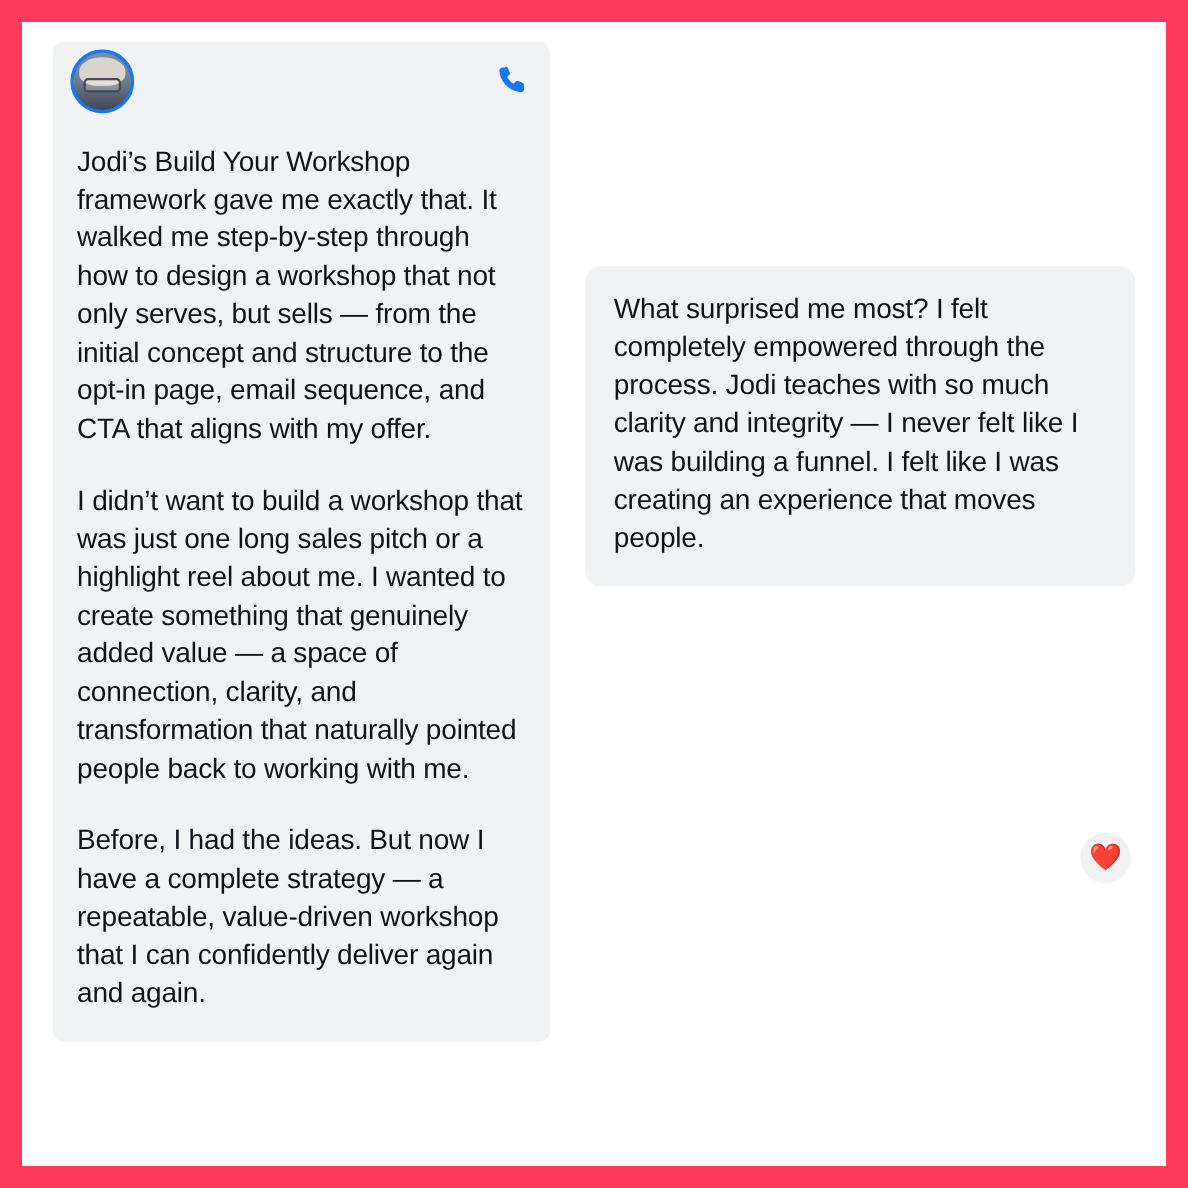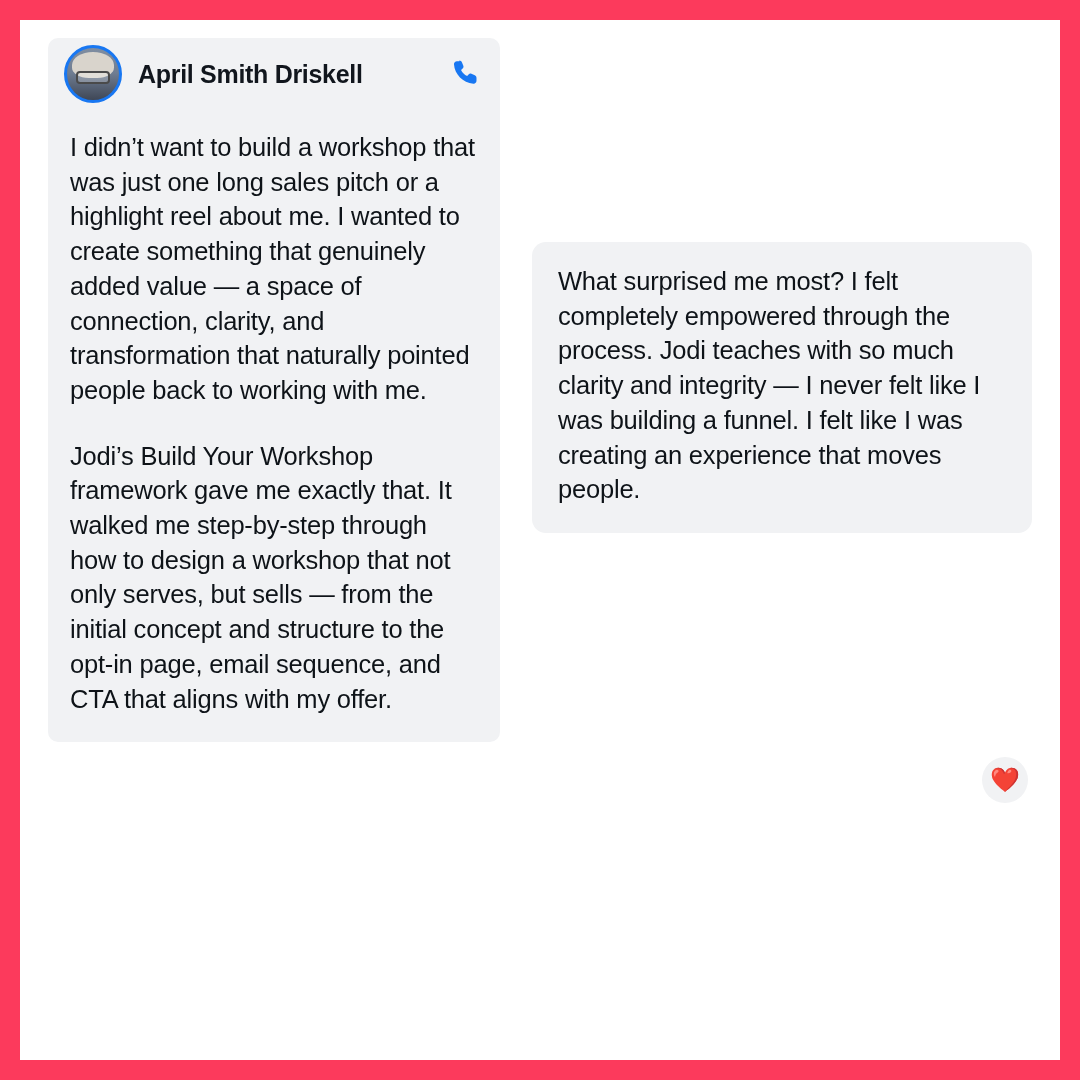--- a/index.html
+++ b/index.html
@@ -139,31 +139,31 @@
     line-height: 1;
   }
 </style>
 </head>
 <body>
 
 <div id="frame">
 
   <div class="chat-header">
     <div class="avatar"></div>
-    <div class="chat-name">April Smith Driskell</div>
     <div class="call-icon">
       <svg width="34" height="34" viewBox="0 0 24 24" aria-hidden="true">
         <path d="M6.6 2.5c.8 0 1.5.5 1.8 1.2l1 2.4c.3.7.1 1.5-.5 2l-1.1 1c.9 1.9 2.4 3.4 4.3 4.3l1-1.1c.5-.6 1.3-.8 2-.5l2.4 1c.7.3 1.2 1 1.2 1.8v2.2c0 1.2-1 2.2-2.2 2.1C9.1 18.2 3.3 12.4 2.8 5.2 2.7 4 3.7 3 4.9 3h1.7z" fill="#1877f2"></path>
       </svg>
     </div>
   </div>
 
   <div class="bubble" id="incoming">
+    <p>Jodi’s Build Your Workshop framework gave me exactly that. It walked me step-by-step through how to design a workshop that not only serves, but sells — from the initial concept and structure to the opt-in page, email sequence, and CTA that aligns with my offer.</p>
     <p>I didn’t want to build a workshop that was just one long sales pitch or a highlight reel about me. I wanted to create something that genuinely added value — a space of connection, clarity, and transformation that naturally pointed people back to working with me.</p>
-    <p>Jodi’s Build Your Workshop framework gave me exactly that. It walked me step-by-step through how to design a workshop that not only serves, but sells — from the initial concept and structure to the opt-in page, email sequence, and CTA that aligns with my offer.</p>
+    <p>Before, I had the ideas. But now I have a complete strategy — a repeatable, value-driven workshop that I can confidently deliver again and again.</p>
   </div>
 
   <div class="bubble" id="outgoing">
     <p>What surprised me most? I felt completely empowered through the process. Jodi teaches with so much clarity and integrity — I never felt like I was building a funnel. I felt like I was creating an experience that moves people.</p>
   </div>
 
   <div class="reaction">❤️</div>
 
 </div>
 

